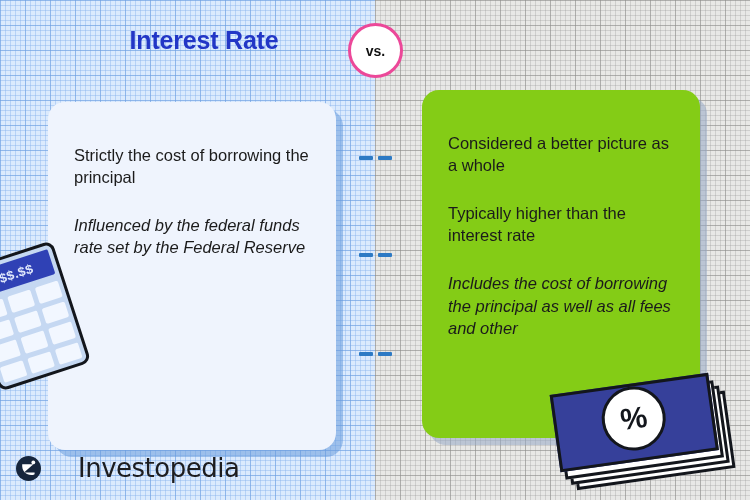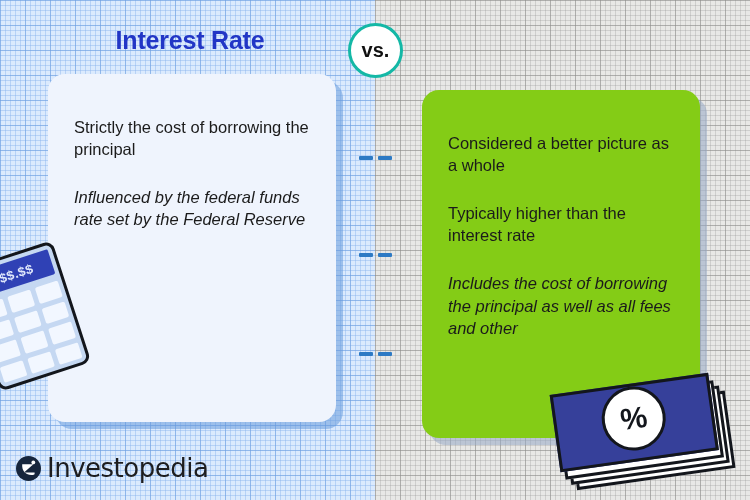--- a/index.html
+++ b/index.html
@@ -40,37 +40,37 @@
       linear-gradient(to right, rgba(140,140,138,.50) 1px, transparent 1px),
       linear-gradient(to bottom, rgba(140,140,138,.50) 1px, transparent 1px);
     background-size:25px 25px;
   }
 
   
   .heading{
     position:absolute;text-align:center;font-weight:bold;
     color:#2236c6;letter-spacing:-.2px;line-height:1.16;
   }
-  #heading-left{left:30px;top:26px;width:320px;font-size:25px;}
+  #heading-left{left:44px;top:26px;width:320px;font-size:25px;}
   #heading-right{left:400px;top:15px;width:325px;font-size:25px;}
 
   
   #vs-badge{
     position:absolute;left:348px;top:23px;width:55px;height:55px;
-    border-radius:50%;background:#ffffff;border:3px solid #14b8a6;
+    border-radius:50%;background:#ffffff;border:3px solid #ec4899;
     box-sizing:border-box;display:flex;align-items:center;justify-content:center;
-    font-weight:bold;font-size:20px;color:#111111;
+    font-weight:bold;font-size:14px;color:#111111;
   }
 
   
   .card{
     position:absolute;border-radius:17px;box-sizing:border-box;
   }
   #card-left{
-    left:48px;top:74px;width:288px;height:348px;
+    left:48px;top:102px;width:288px;height:348px;
     background:#eff4fd;
     box-shadow:7px 7px 0 0 rgba(104,155,220,.55);
   }
   #card-right{
     left:422px;top:90px;width:278px;height:348px;
     background:#84cc16;
     box-shadow:7px 7px 0 0 rgba(150,168,196,.55);
   }
   .card-items{
     position:absolute;left:26px;right:20px;top:42px;
@@ -130,20 +130,21 @@
 
   
   #logo{position:absolute;left:16px;top:455px;display:flex;align-items:center;gap:6px;}
   #logo .logo-mark{
     width:25px;height:25px;border-radius:50%;background:#17263c;
     display:flex;align-items:center;justify-content:center;
   }
   #logo .logo-word{
     font-size:26px;color:#1d1d1f;letter-spacing:-.5px;line-height:1;
     font-family:"DejaVu Sans",sans-serif;
+    padding-left:31px;
   }
 </style>
 </head>
 <body>
 
 <div id="stage">
 
   <div class="bg bg-left">
     <div class="grid-fine"></div>
     <div class="grid-coarse"></div>

